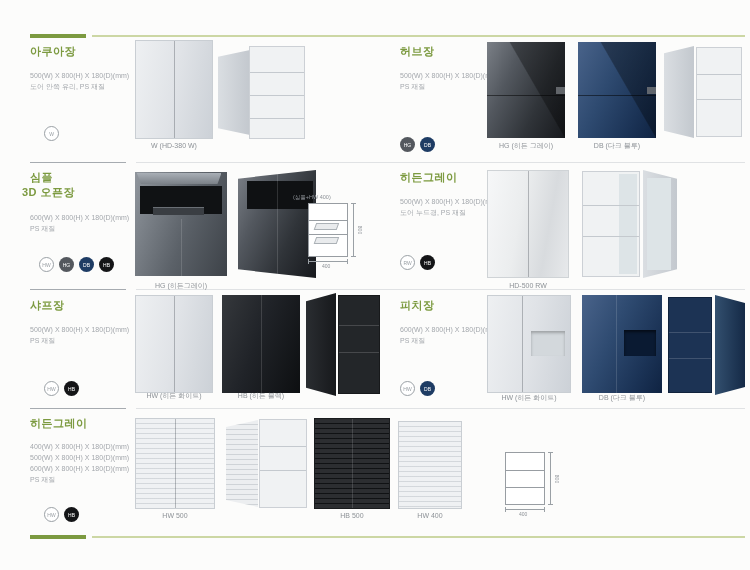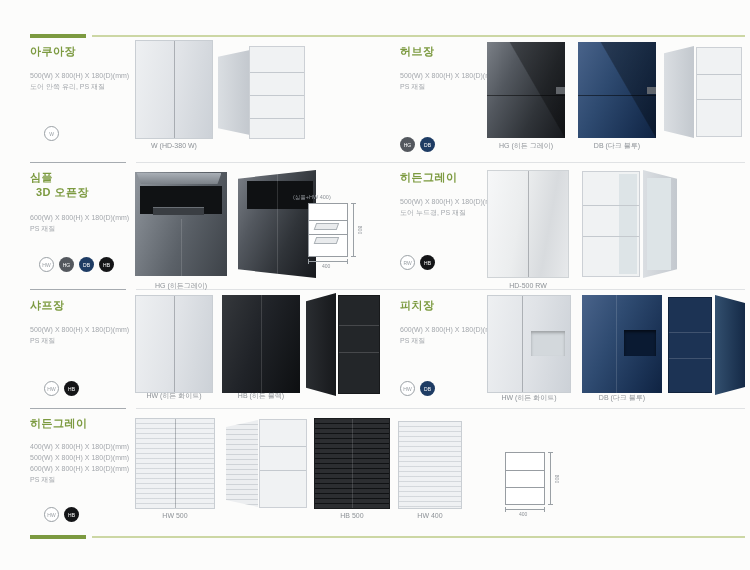--- a/index.html
+++ b/index.html
@@ -123,21 +123,21 @@
   <div class="caption" style="left:568px;top:141px;width:98px">DB (다크 블루)</div>
   <div class="cab" style="left:664px;top:46px;width:80px;height:92px">
     <div class="door trapL" style="left:0;top:0;width:30px;height:92px"></div>
     <div class="openbox" style="left:32px;top:1px;width:46px;height:90px">
       <div class="sh" style="top:30%"></div>
       <div class="sh" style="top:58%"></div>
     </div>
   </div>
 
   <div class="title" style="left:30px;top:170px">심플</div>
-  <div class="title" style="left:36px;top:185px">3D 오픈장</div>
+  <div class="title" style="left:22px;top:185px">3D 오픈장</div>
   <div class="spec" style="left:30px;top:213px">600(W) X 800(H) X 180(D)(mm)</div>
   <div class="spec" style="left:30px;top:224px">PS 재질</div>
   <div class="swatches" style="left:39px;top:257px">
     <span class="sw light" style="background-color: rgb(255, 255, 255);">
         <i>HW</i>
       </span>
     <span class="sw" style="background-color: rgb(84, 88, 94);">
         <i>HG</i>
       </span>
     <span class="sw" style="background-color: rgb(30, 60, 100);">

